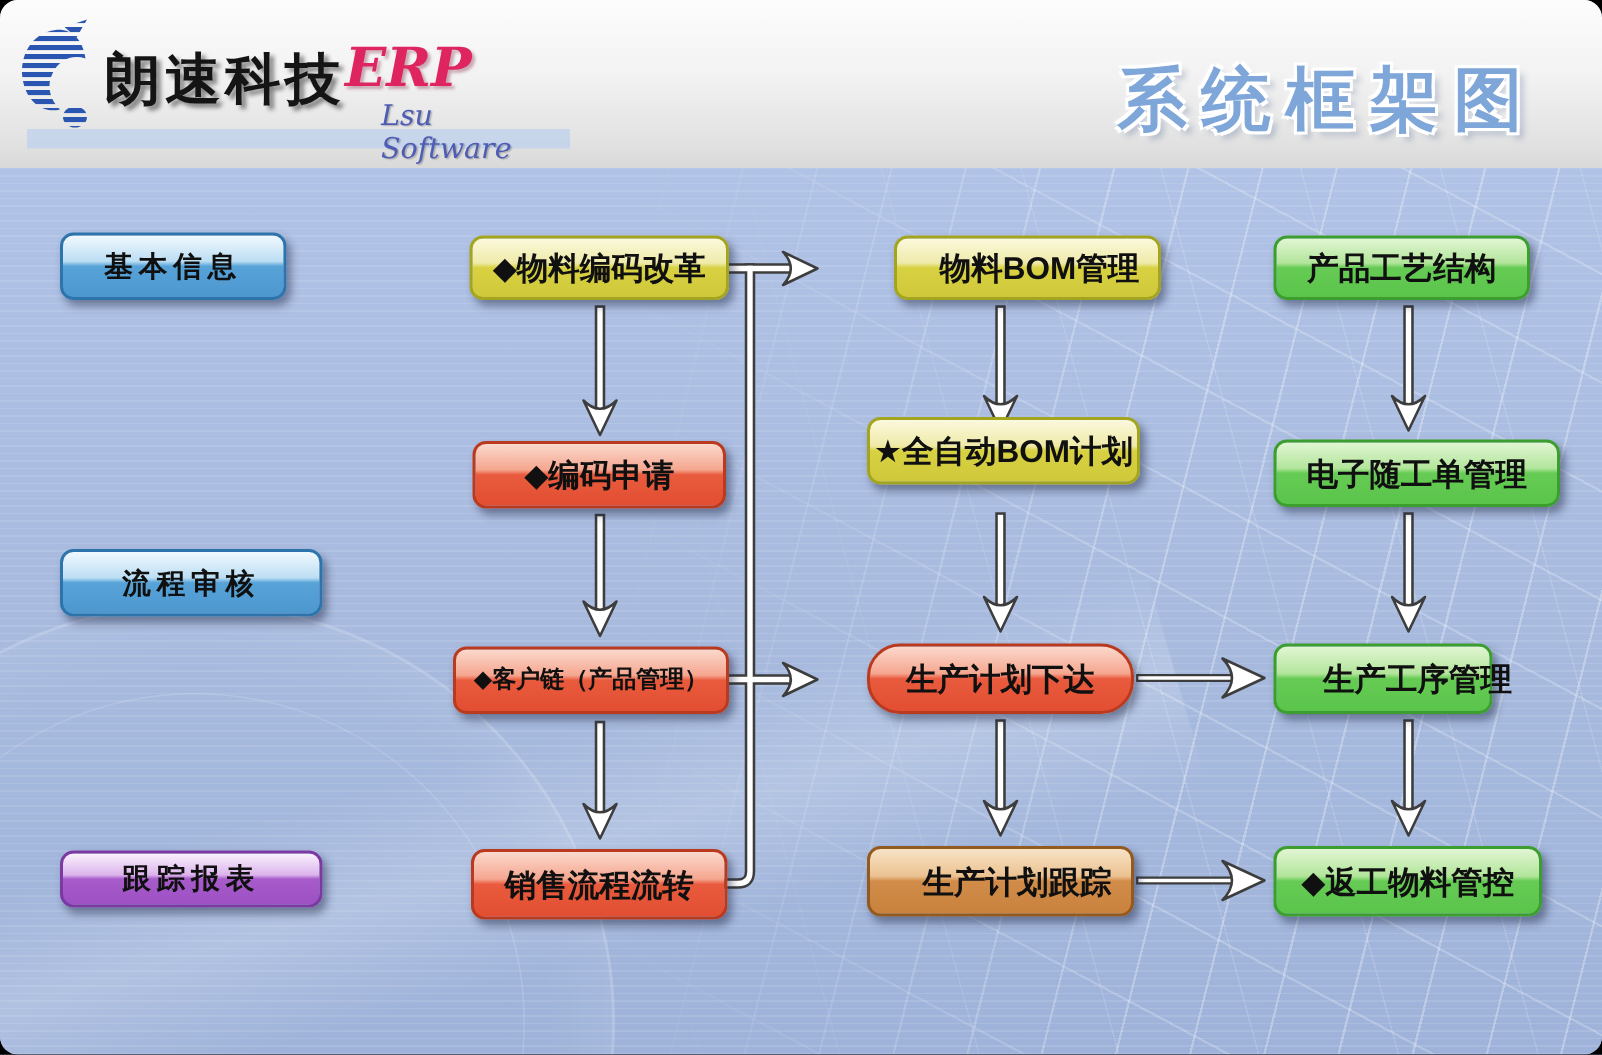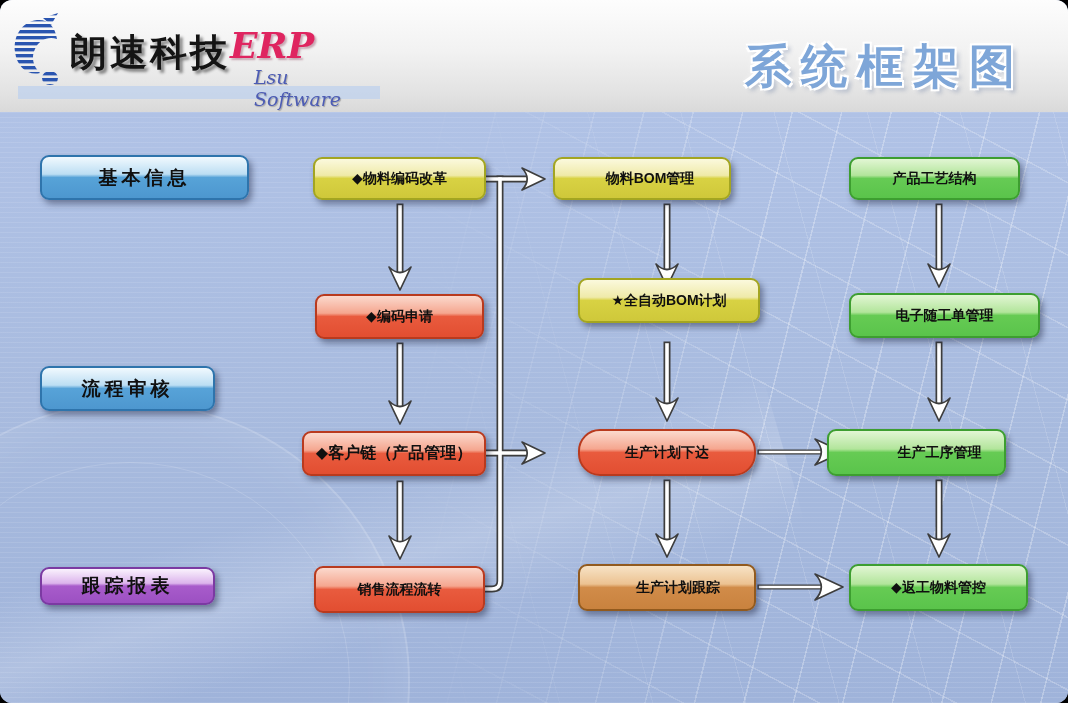--- a/index.html
+++ b/index.html
@@ -48,21 +48,21 @@
   
   #connectors{position:absolute;inset:0;width:1068px;height:703px;pointer-events:none;z-index:2;}
   .ln-d{stroke:#3d3d3d;stroke-width:7;fill:none;stroke-linecap:square;}
   .ln-w{stroke:#ffffff;stroke-width:3.6;fill:none;stroke-linecap:square;}
   .ln-d2{stroke:#3d3d3d;stroke-width:5.2;fill:none;stroke-linecap:square;}
   .ln-w2{stroke:#ffffff;stroke-width:2.3;fill:none;stroke-linecap:square;}
   .hd{fill:#ffffff;stroke:#3d3d3d;stroke-width:1.7;stroke-linejoin:round;}
 
   
   .node{position:absolute;z-index:3;display:flex;align-items:center;justify-content:center;
-    border-radius:9px;font-weight:bold;font-size:14px;color:#101010;white-space:nowrap;
+    border-radius:9px;font-weight:bold;font-size:21px;color:#101010;white-space:nowrap;
     box-shadow:3px 4px 6px rgba(25,30,60,.45);cursor:pointer;}
   .cat{font-size:19px;letter-spacing:4px;}
   .c-blue{background:linear-gradient(to bottom,#f1f9fe 0%,#bcdef3 42%,#57a3d8 50%,#4d97cf 100%);border:2px solid #2e74ac;}
   .c-purple{background:linear-gradient(to bottom,#faf2fd 0%,#dcb4ec 42%,#a85ccb 50%,#9c50c2 100%);border:2px solid #7b3aa2;}
   .c-yellow{background:linear-gradient(to bottom,#fbf9dd 0%,#efeaa9 42%,#d8d243 50%,#cfc83a 100%);border:2px solid #a3a521;}
   .c-red{background:linear-gradient(to bottom,#fbd9cd 0%,#f5a68f 42%,#e95b3e 50%,#e24e31 100%);border:2px solid #b93a1e;}
   .c-orange{background:linear-gradient(to bottom,#f7e3c6 0%,#ecc291 42%,#d18c49 50%,#c9823e 100%);border:2px solid #925a1e;}
   .c-green{background:linear-gradient(to bottom,#e2f6d4 0%,#b2e59b 42%,#66cb54 50%,#5ac44b 100%);border:2px solid #3d9e30;}
 </style>
 </head>
@@ -135,21 +135,21 @@
       <path d="M656 534 L667 557 L678 534 Q667 545 656 534 Z" class="hd"></path>
       <path d="M928 264 L939 287 L950 264 Q939 275 928 264 Z" class="hd"></path>
       <path d="M928 398 L939 421 L950 398 Q939 409 928 398 Z" class="hd"></path>
       <path d="M928 534 L939 557 L950 534 Q939 545 928 534 Z" class="hd"></path>
       <path d="M522 168 L545 179 L522 190 Q532.35 179 522 168 Z" class="hd"></path>
       <path d="M522 442 L545 453 L522 464 Q532.35 453 522 442 Z" class="hd"></path>
       <path d="M815 439 L843 452 L815 465 Q827.6 452 815 439 Z" class="hd"></path>
       <path d="M815 574 L843 587 L815 600 Q827.6 587 815 574 Z" class="hd"></path>
     </svg>
 
-  <div class="node cat c-blue" style="left:40px;top:155px;width:209px;height:45px;">
+  <div class="node cat c-blue" style="left:40px;top:155px;width:151px;height:45px;">
       <span>基本信息</span>
     </div>
   <div class="node cat c-blue" style="left:40px;top:366px;width:175px;height:45px;">
       <span>流程审核</span>
     </div>
   <div class="node cat c-purple" style="left:40px;top:567px;width:175px;height:38px;">
       <span>跟踪报表</span>
     </div>
 
   <div class="node c-yellow" style="left:313px;top:157px;width:173px;height:43px;">
@@ -158,39 +158,39 @@
   <div class="node c-red" style="left:315px;top:294px;width:169px;height:45px;">
       <span>◆编码申请</span>
     </div>
   <div class="node c-red" style="left:302px;top:431px;width:184px;height:45px;font-size:16px;">
       <span>◆客户链（产品管理）</span>
     </div>
   <div class="node c-red" style="left:314px;top:566px;width:171px;height:47px;">
       <span>销售流程流转</span>
     </div>
 
-  <div class="node c-yellow" style="left:553px;top:157px;width:178px;height:43px;padding-left:16px;">
+  <div class="node c-yellow" style="left:596px;top:157px;width:178px;height:43px;padding-left:16px;">
       <span>物料BOM管理</span>
     </div>
   <div class="node c-yellow" style="left:578px;top:278px;width:182px;height:45px;">
       <span>★全自动BOM计划</span>
     </div>
   <div class="node c-red" style="left:578px;top:429px;width:178px;height:47px;border-radius:22px;">
       <span>生产计划下达</span>
     </div>
   <div class="node c-orange" style="left:578px;top:564px;width:178px;height:47px;padding-left:22px;">
       <span>生产计划跟踪</span>
     </div>
 
   <div class="node c-green" style="left:849px;top:157px;width:171px;height:43px;">
       <span>产品工艺结构</span>
     </div>
   <div class="node c-green" style="left:849px;top:293px;width:191px;height:45px;">
       <span>电子随工单管理</span>
     </div>
-  <div class="node c-green" style="left:827px;top:429px;width:179px;height:47px;padding-left:46px;">
+  <div class="node c-green" style="left:849px;top:429px;width:146px;height:47px;padding-left:46px;">
       <span>生产工序管理</span>
     </div>
   <div class="node c-green" style="left:849px;top:564px;width:179px;height:47px;">
       <span>◆返工物料管控</span>
     </div>
 
 </div>
 
 </body></html>

